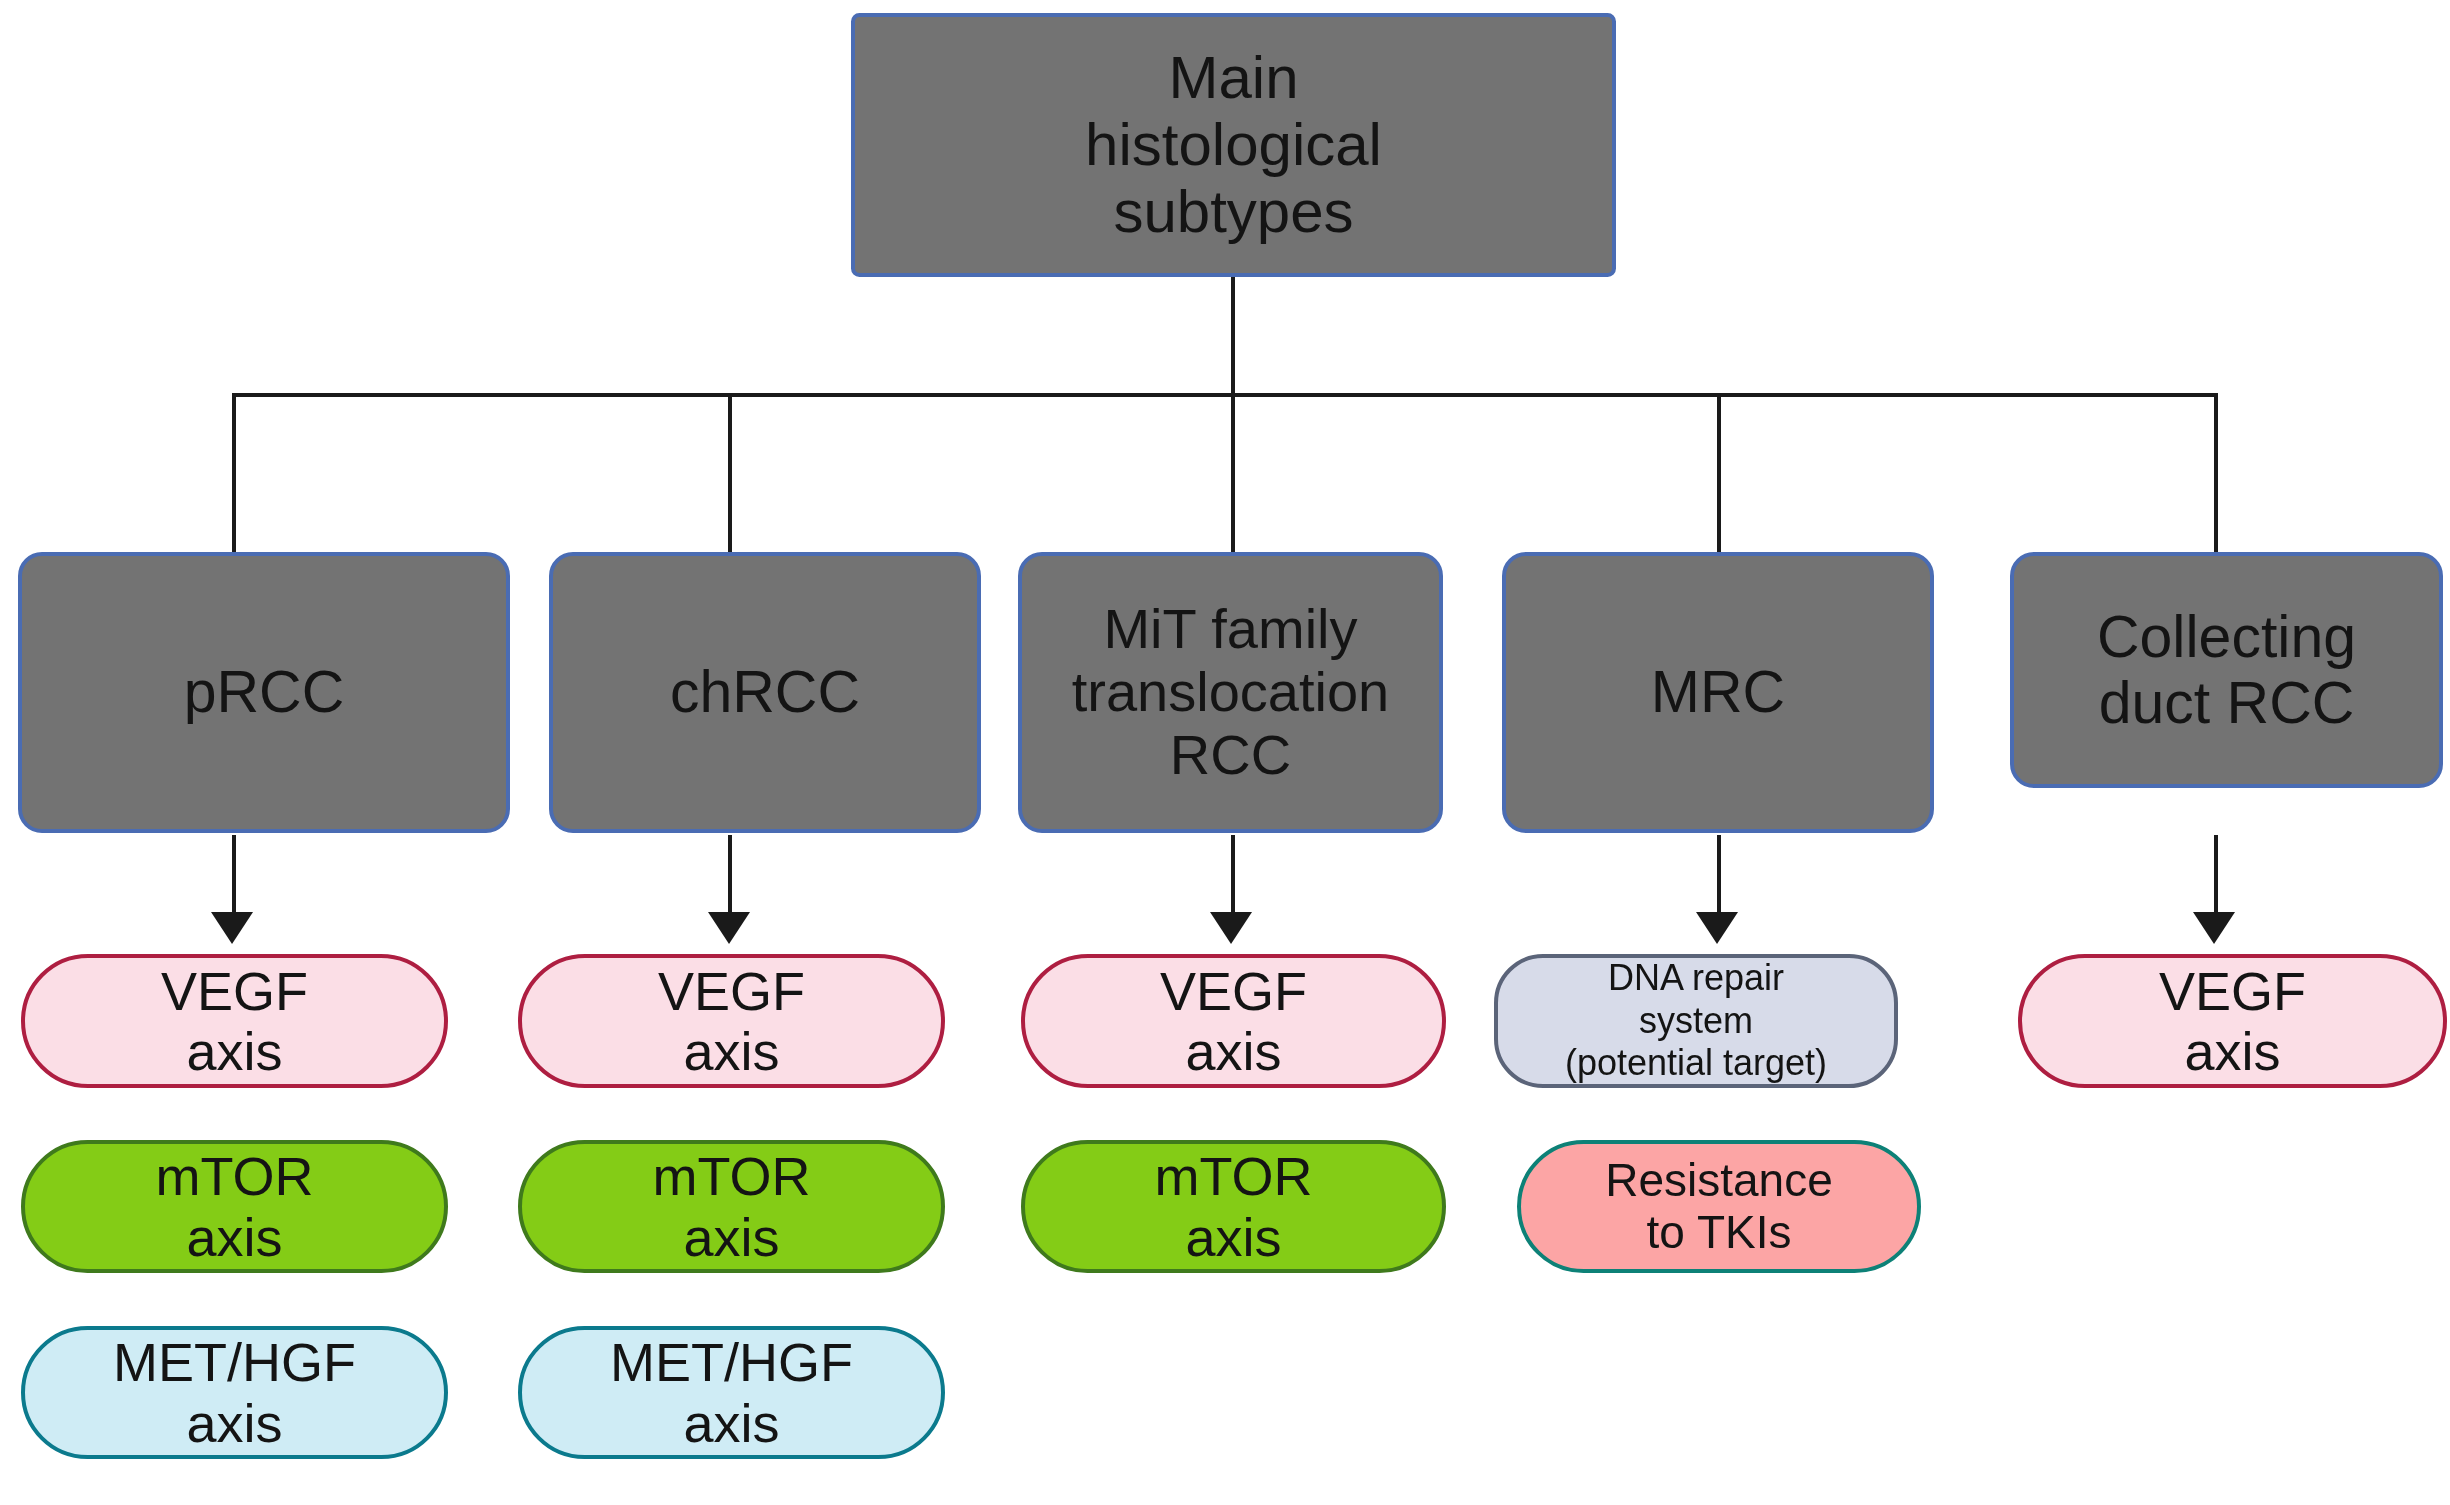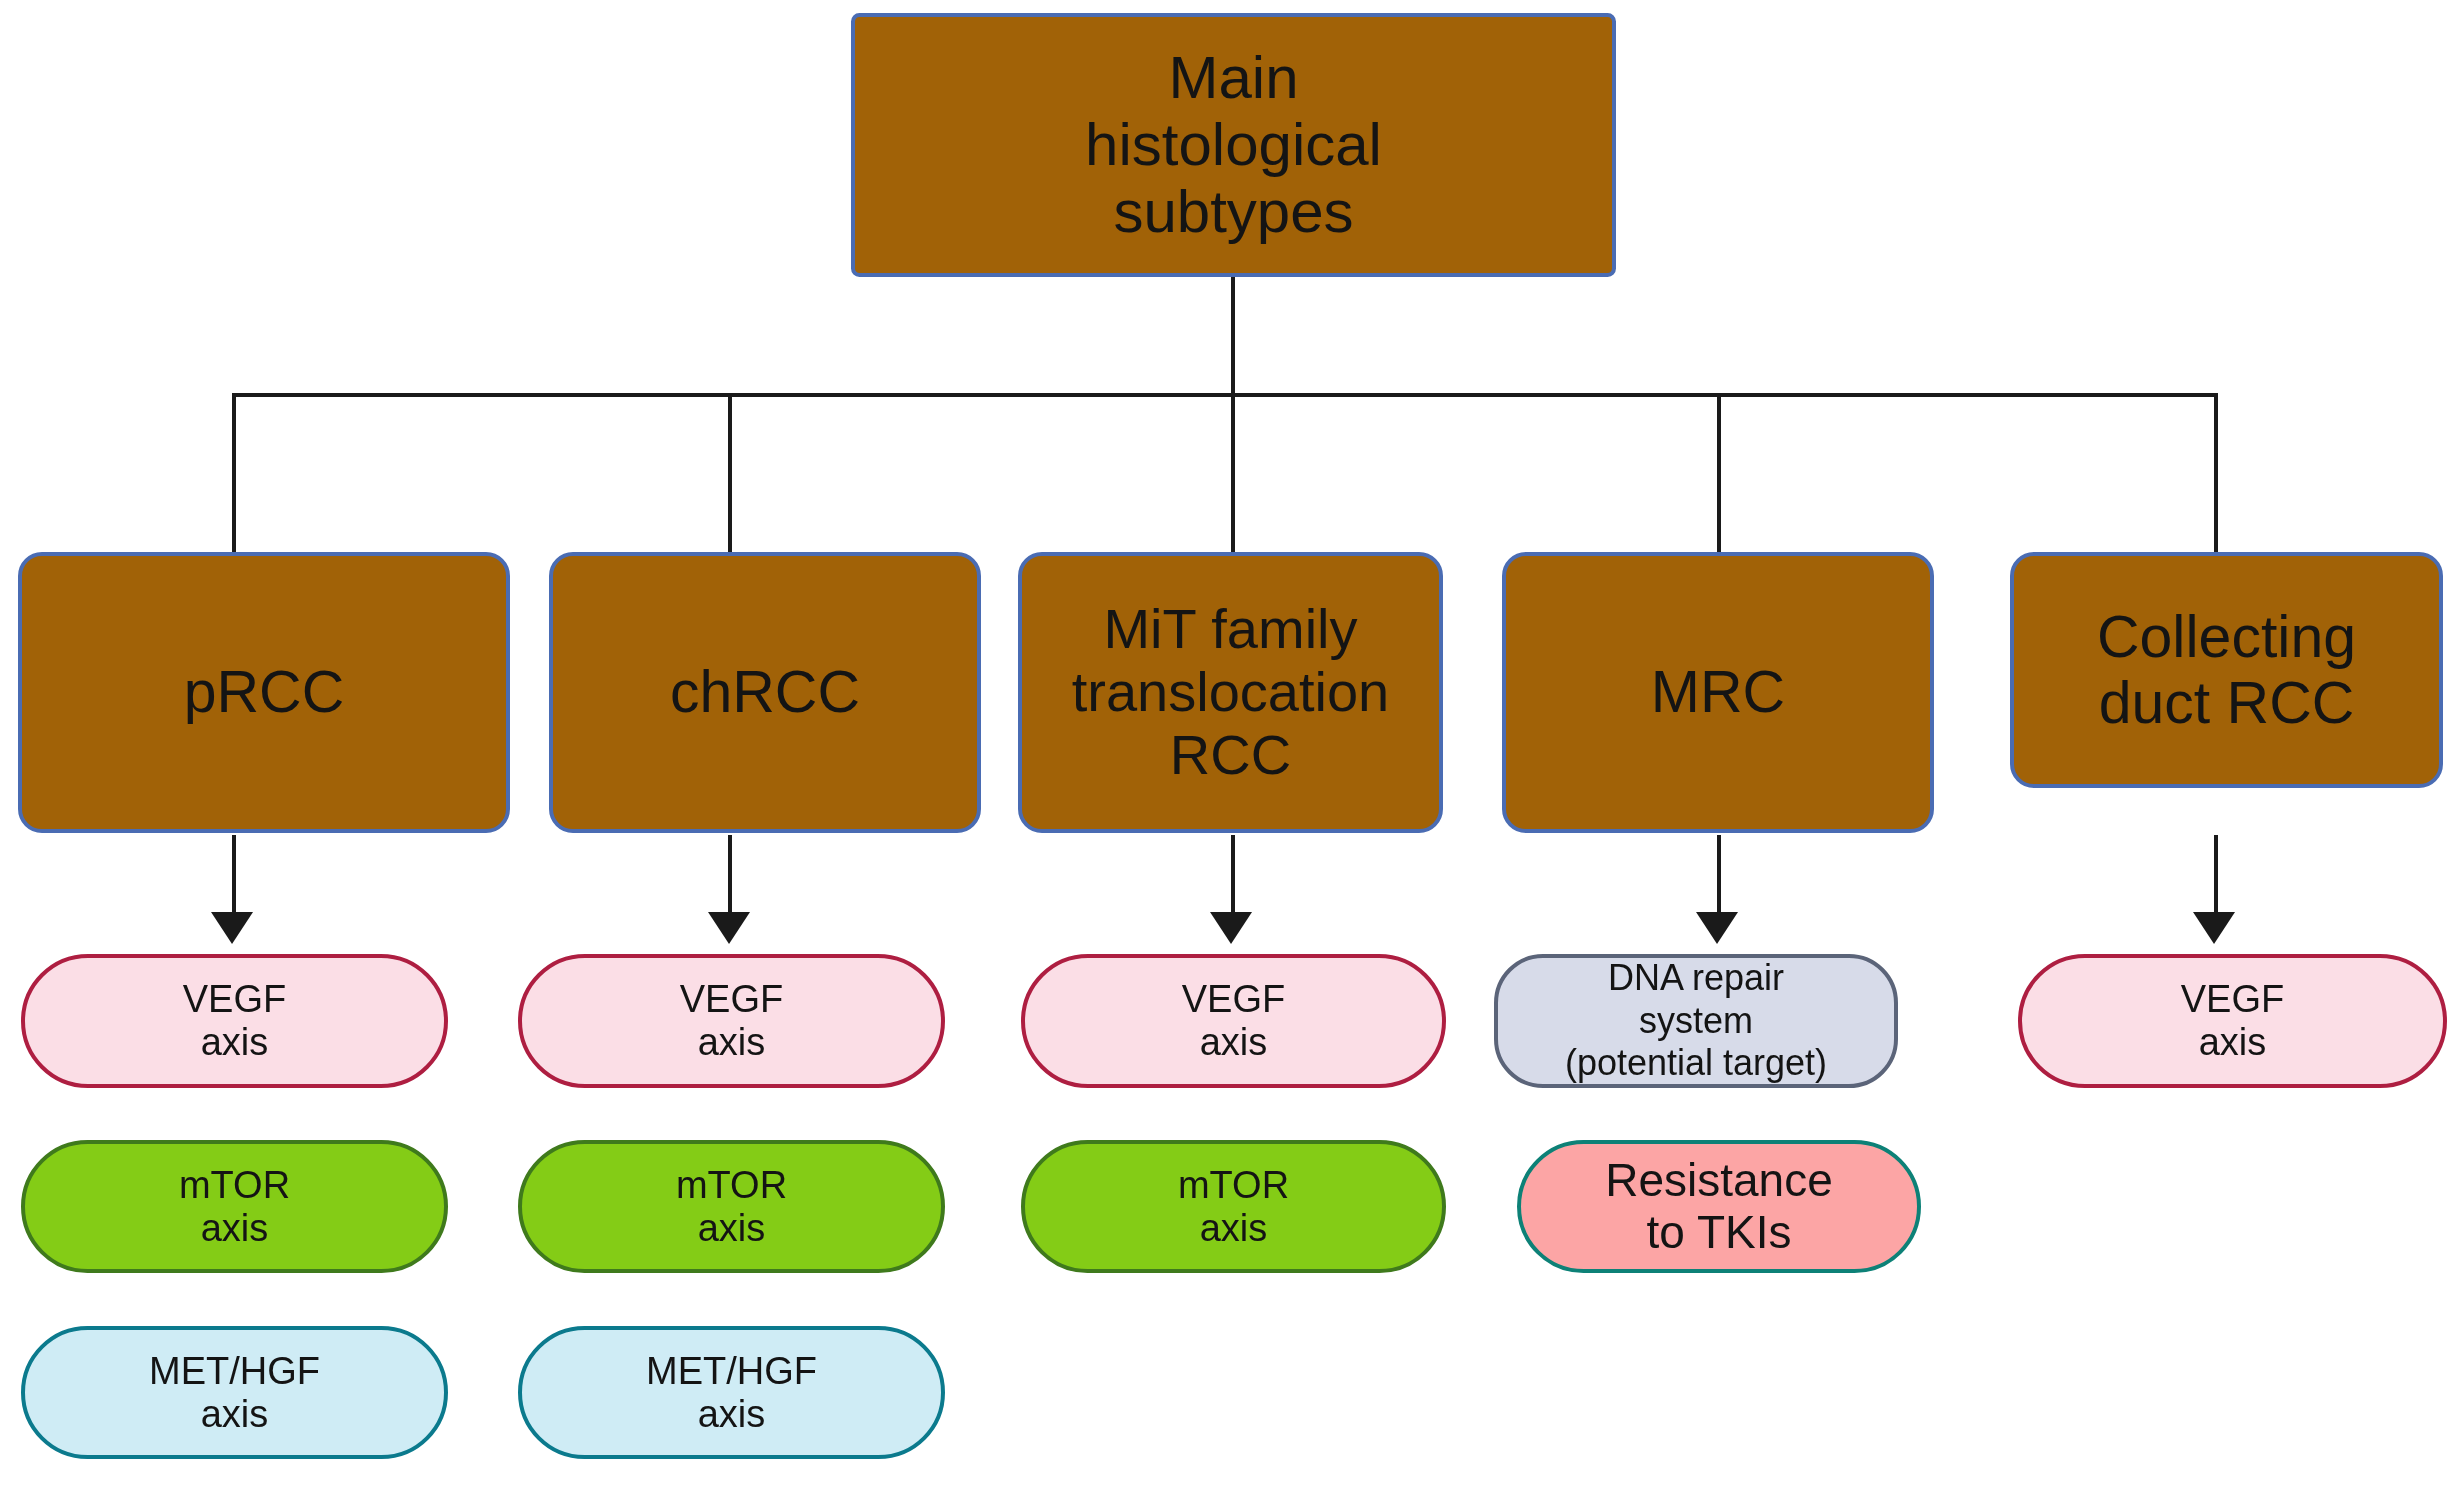--- a/index.html
+++ b/index.html
@@ -5,31 +5,31 @@
   html,body{margin:0;padding:0;background:#ffffff;}
   body{width:2450px;height:1506px;position:relative;overflow:hidden;
        font-family:"Liberation Sans","DejaVu Sans",sans-serif;color:#141414;}
   #canvas{position:absolute;left:0;top:0;width:2450px;height:1506px;}
 
   .node{position:absolute;box-sizing:border-box;display:flex;align-items:center;
         justify-content:center;text-align:center;line-height:1.12;}
   .node .lbl{display:block;white-space:pre-line;}
 
   
-  .blue{background:#a16207;border:4.2px solid #4a6cb3;border-radius:24px;}
+  .blue{background:#737373;border:4.2px solid #4a6cb3;border-radius:24px;}
   .blue .lbl{font-size:59px;}
   .blue.small .lbl{font-size:56px;}
 
   
   .root{border-radius:8.4px;}
   .root .lbl{font-size:60px;}
 
   
   .pill{border-radius:698px;border-width:4.9px;border-style:solid;}
-  .pill .lbl{font-size:38px;}
+  .pill .lbl{font-size:54px;}
   .pill-vegf{background:#fbdee6;border-color:#ae1e41;}
   .pill-mtor{background:#84cc16;border-color:#3f7a1c;}
   .pill-met{background:#cfecf5;border-color:#0b7a8d;}
   .pill-dna{background:#d7dbe9;border-color:#5b6479;border-radius:49px;}
   .pill-dna .lbl{font-size:36px;line-height:1.18;}
   .pill-tki{background:#fca5a5;border-color:#0d8177;}
   .pill-tki .lbl{font-size:46px;}
 
   
   .ln{position:absolute;background:#1a1a1a;}

